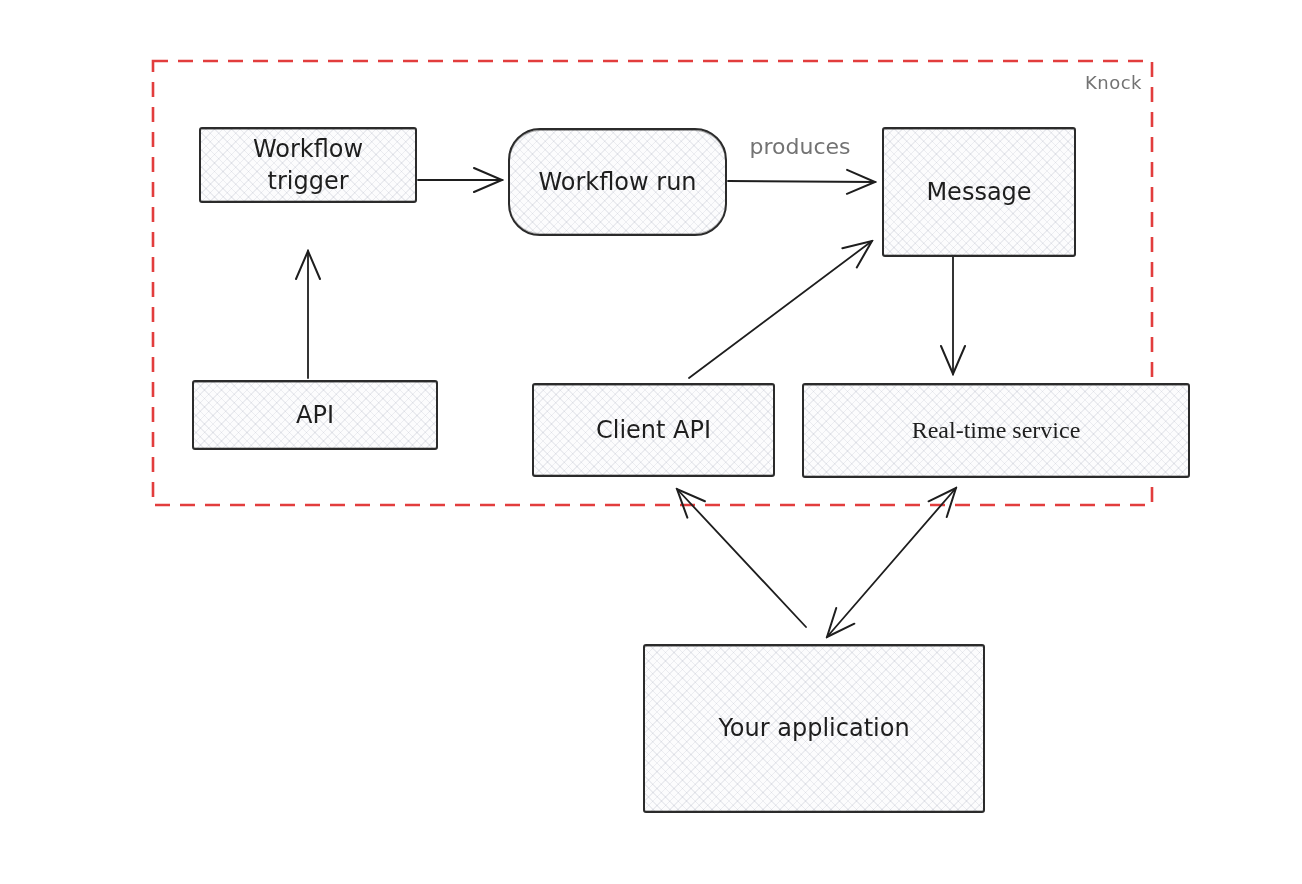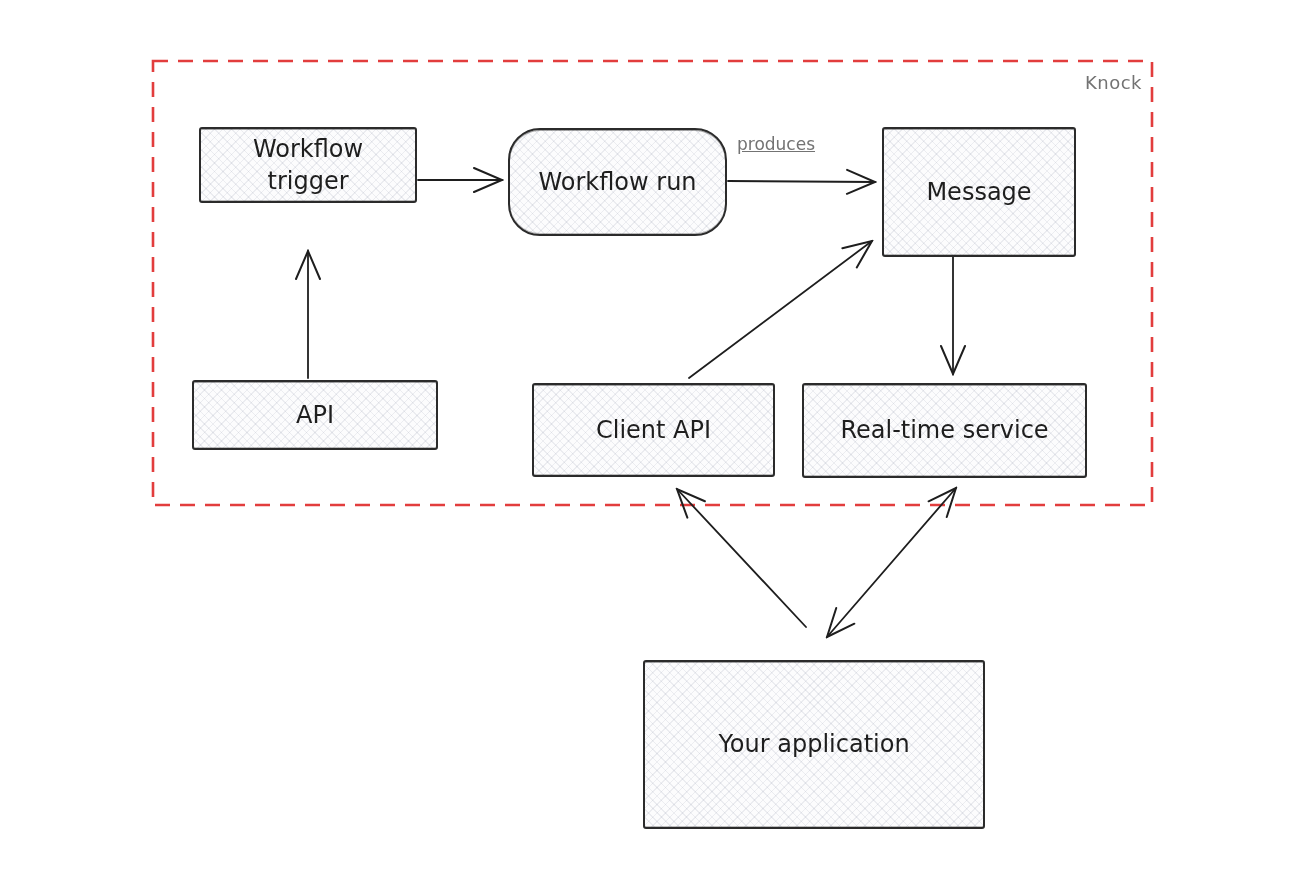--- a/index.html
+++ b/index.html
@@ -39,41 +39,40 @@
     line-height: 1.35;
     box-shadow: 0 1px 0 rgba(0,0,0,0.35) inset, 0 -1px 0 rgba(0,0,0,0.25) inset;
   }
   .node .label { padding: 0 10px; }
   #node-workflow-trigger { left: 199px; top: 127px; width: 218px; height: 76px; }
   #node-workflow-trigger .label { max-width: 150px; }
   #node-workflow-run     { left: 508px; top: 128px; width: 219px; height: 108px; border-radius: 32px; }
   #node-message          { left: 882px; top: 127px; width: 194px; height: 130px; }
   #node-api              { left: 192px; top: 380px; width: 246px; height: 70px; }
   #node-client-api       { left: 532px; top: 383px; width: 243px; height: 94px; }
-  #node-realtime-service { left: 802px; top: 383px; width: 285px; height: 95px; }
-  #node-your-application { left: 643px; top: 644px; width: 342px; height: 169px; margin-top: 16px; }
+  #node-realtime-service { left: 802px; top: 383px; width: 388px; height: 95px; font-family: Liberation Serif, serif; }
+  #node-your-application { left: 643px; top: 644px; width: 342px; height: 169px; }
 
   .floating-label {
     position: absolute;
     color: #737373;
     white-space: nowrap;
   }
   #knock-label {
     left: 1076px; top: 72px;
     width: 66px;
     font-size: 18px;
     text-align: right;
     letter-spacing: 0.5px;
   }
   #produces-label {
-    left: 724px; top: 134px;
+    left: 748px; top: 134px;
     width: 104px;
-    font-size: 17px;
+    font-size: 22px;
     text-align: center;
-    text-decoration: underline;
   }
 </style>
 </head>
 <body>
 
 <div id="canvas">
 
   <svg id="connector-svg" viewBox="0 0 1302 884" xmlns="http://www.w3.org/2000/svg">
     <defs>
       <marker id="arrowhead" viewBox="-42 -16 44 32" refX="0" refY="0" markerWidth="44" markerHeight="32" markerUnits="userSpaceOnUse" orient="auto-start-reverse">

